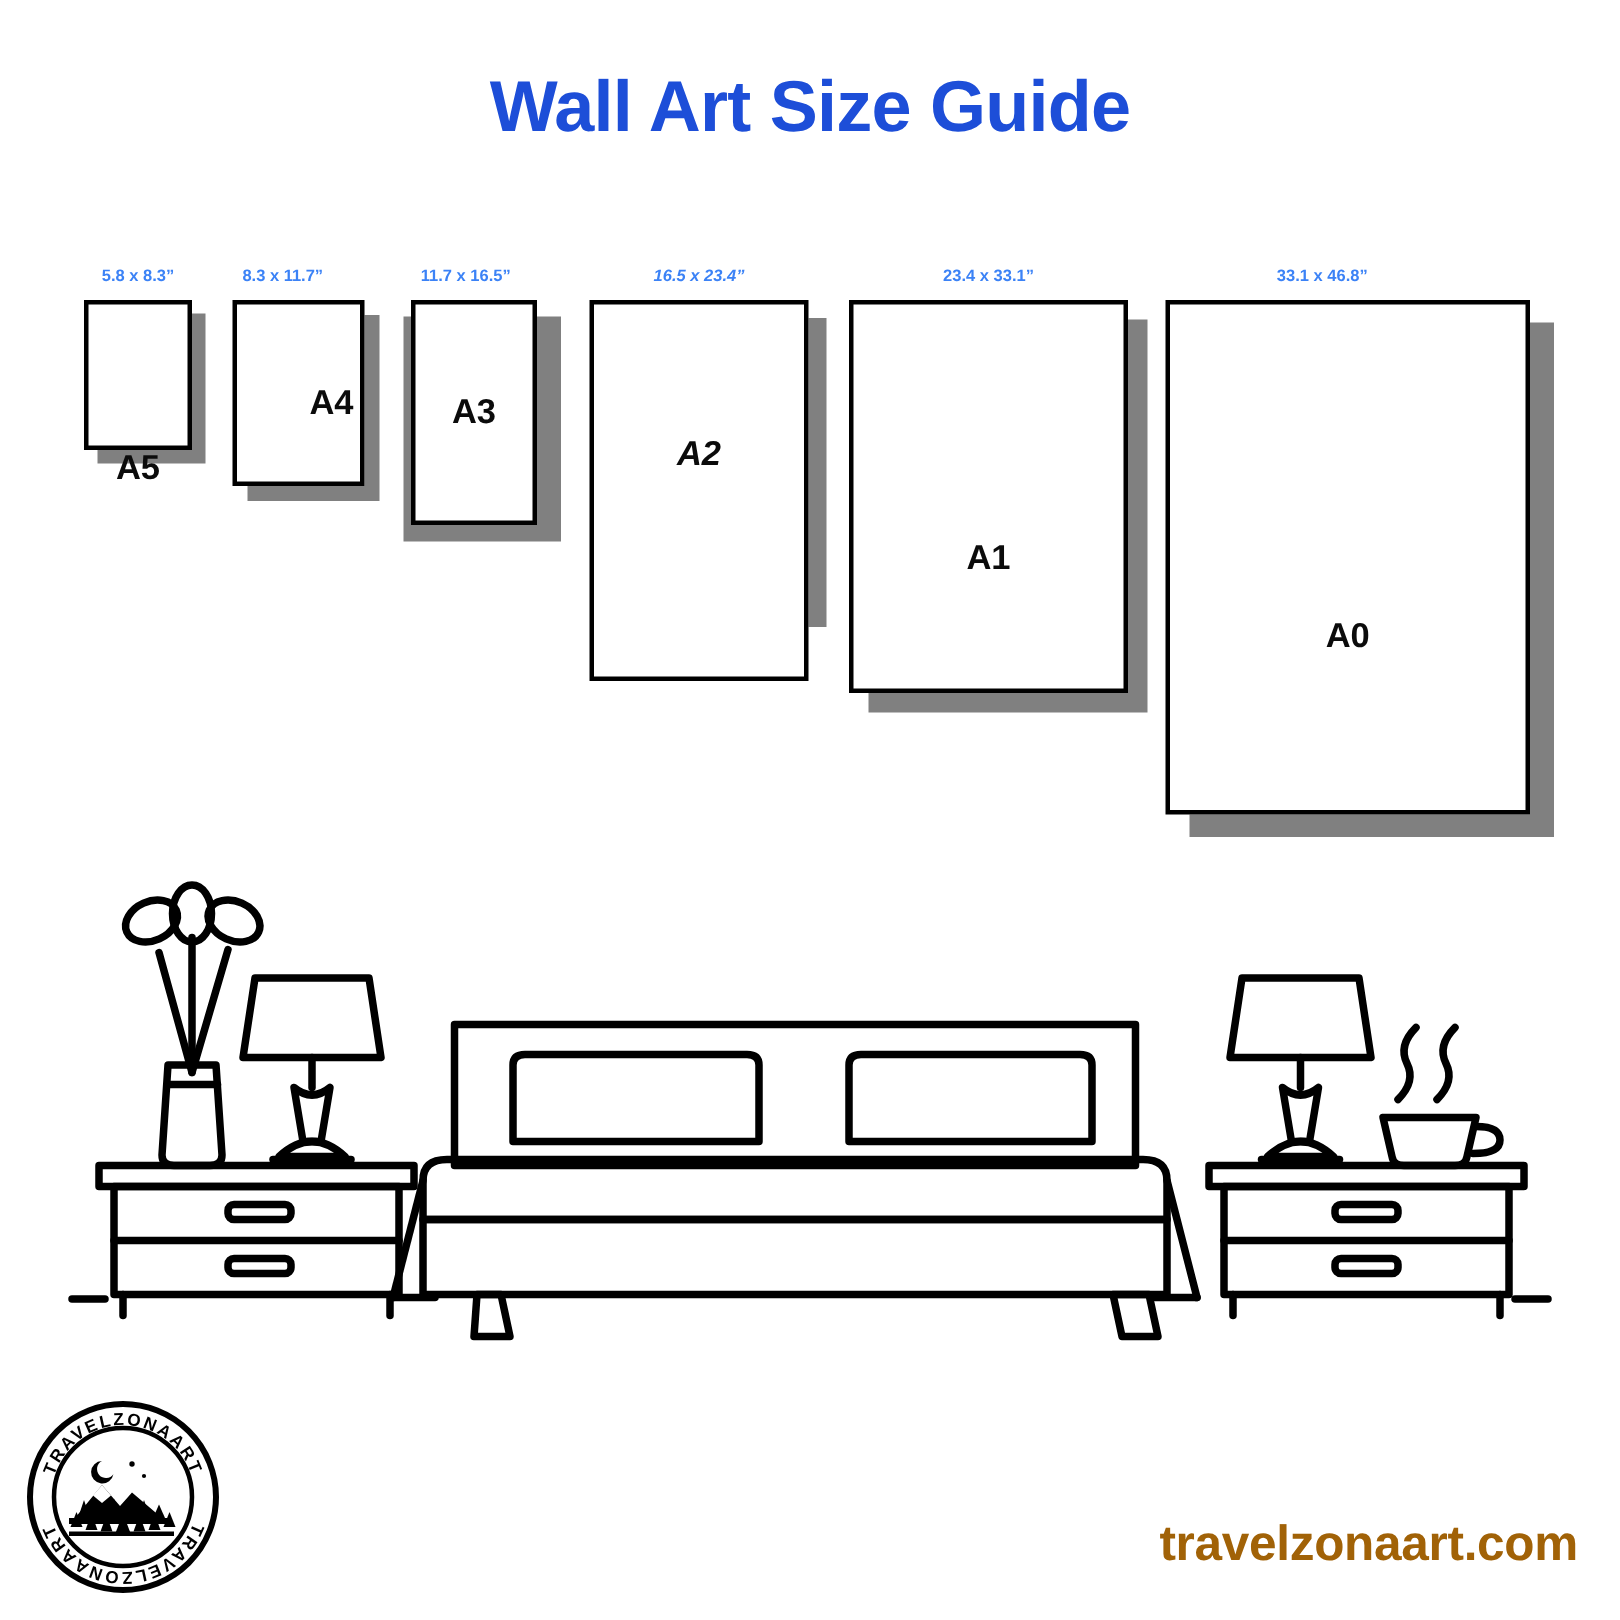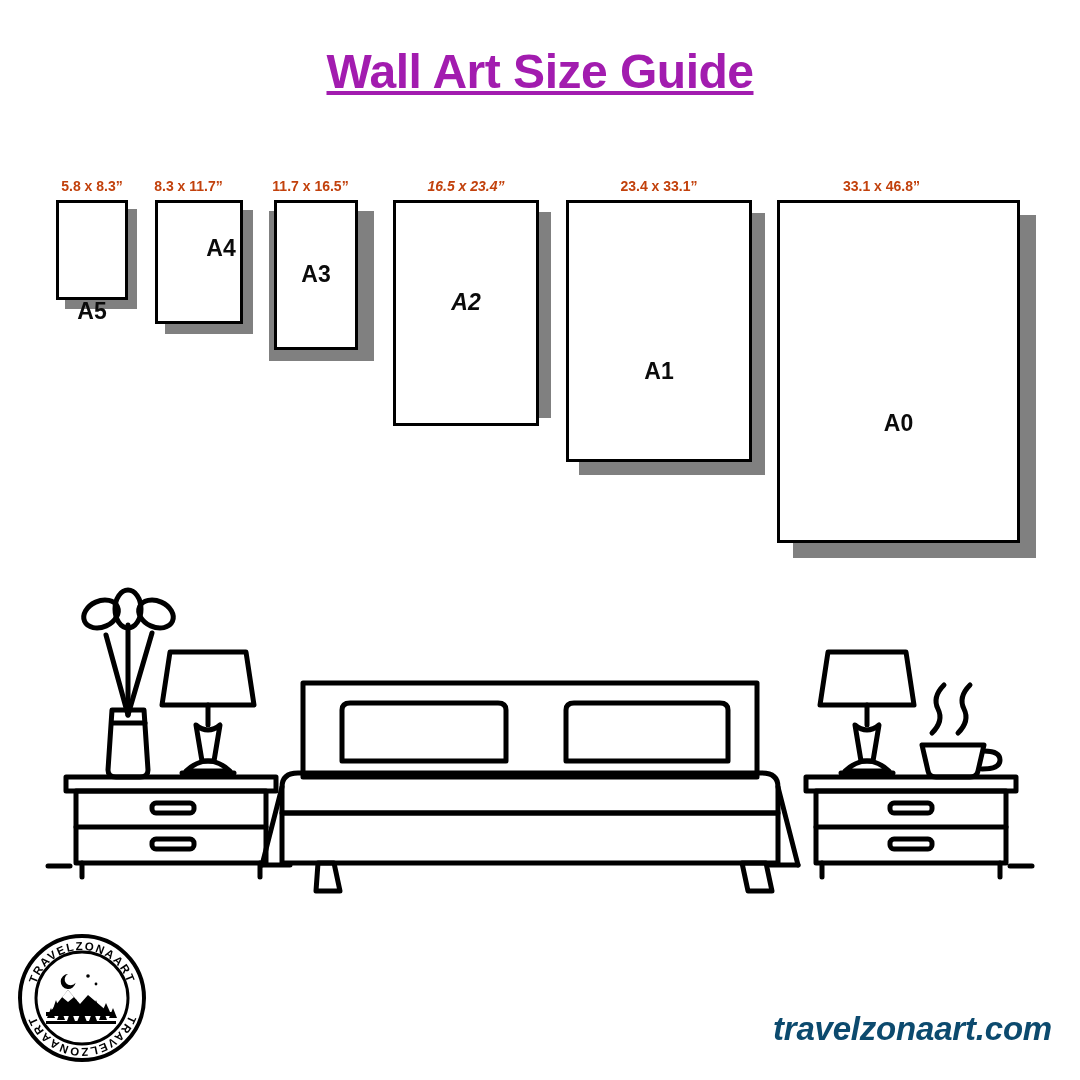--- a/index.html
+++ b/index.html
@@ -16,41 +16,40 @@
   }
 
   
   #title {
     position: absolute;
     top: 44px; left: 0; width: 1080px;
     text-align: center;
     font-size: 48px;
     font-weight: bold;
     letter-spacing: -0.5px;
-    color: #a21caf;
-    text-decoration: underline;
+    color: #1d4ed8;
   }
 
   
   #frames {
     position: absolute;
     left: 0; top: 170px;
     width: 1080px; height: 420px;
   }
   .frame-wrap {
     position: absolute;
   }
   .frame-label {
     position: absolute;
     top: 0; left: 50%;
     transform: translateX(-50%);
     white-space: nowrap;
-    font-size: 14px;
-    font-weight: bold;
-    color: #c2410c;
+    font-size: 11px;
+    font-weight: bold;
+    color: #3b82f6;
   }
   .frame-shadow {
     position: absolute;
     background: #808080;
   }
   .frame-box {
     position: absolute;
     background: #ffffff;
     border: 3px solid #000000;
   }
@@ -76,23 +75,22 @@
     left: 16px; top: 932px;
     width: 132px; height: 132px;
   }
 
   
   #site-url {
     position: absolute;
     right: 28px; bottom: 32px;
     font-size: 33px;
     font-weight: bold;
-    color: #0c4a6e;
+    color: #a16207;
     letter-spacing: -0.2px;
-    font-style: italic;
   }
 </style>
 </head>
 <body>
 
 <div id="stage">
 
   <div id="title">Wall Art Size Guide</div>
 
   <div id="frames">
@@ -102,36 +100,36 @@
       <div class="frame-shadow" style="left:9px; top:39px; width:72px; height:100px;"></div>
       <div class="frame-box" style="left:0; top:30px; width:72px; height:100px;">
         <div class="frame-name" style="top:47px;margin-top:48px;">A5</div>
       </div>
     </div>
 
     <div class="frame-wrap" style="left:155px; top:0; width:67px; height:170px;">
       <div class="frame-label" style="top:8px;">8.3 x 11.7”</div>
       <div class="frame-shadow" style="left:10px; top:40px; width:88px; height:124px;"></div>
       <div class="frame-box" style="left:0; top:30px; width:88px; height:124px;">
-        <div class="frame-name" style="top:32px;padding-left:44px;">A4</div>
+        <div class="frame-name" style="top:52px;padding-left:44px;">A4</div>
       </div>
     </div>
 
     <div class="frame-wrap" style="left:258px; top:0; width:105px; height:200px;">
       <div class="frame-label" style="top:8px;">11.7 x 16.5”</div>
       <div class="frame-shadow" style="left:11px; top:41px; width:105px; height:150px;"></div>
       <div class="frame-box" style="left:16px; top:30px; width:84px; height:150px;">
         <div class="frame-name" style="top:58px;">A3</div>
       </div>
     </div>
 
     <div class="frame-wrap" style="left:393px; top:0; width:146px; height:260px;font-style:italic;">
       <div class="frame-label" style="top:8px;">16.5 x 23.4”</div>
       <div class="frame-shadow" style="left:12px; top:42px; width:146px; height:206px;"></div>
-      <div class="frame-box" style="left:0; top:30px; width:146px; height:226px;">
+      <div class="frame-box" style="left:0; top:30px; width:146px; height:254px;">
         <div class="frame-name" style="top:86px;">A2</div>
       </div>
     </div>
 
     <div class="frame-wrap" style="left:566px; top:0; width:186px; height:320px;">
       <div class="frame-label" style="top:8px;">23.4 x 33.1”</div>
       <div class="frame-shadow" style="left:13px; top:43px; width:186px; height:262px;"></div>
       <div class="frame-box" style="left:0; top:30px; width:186px; height:262px;">
         <div class="frame-name" style="top:115px;margin-top:40px;">A1</div>
       </div>

